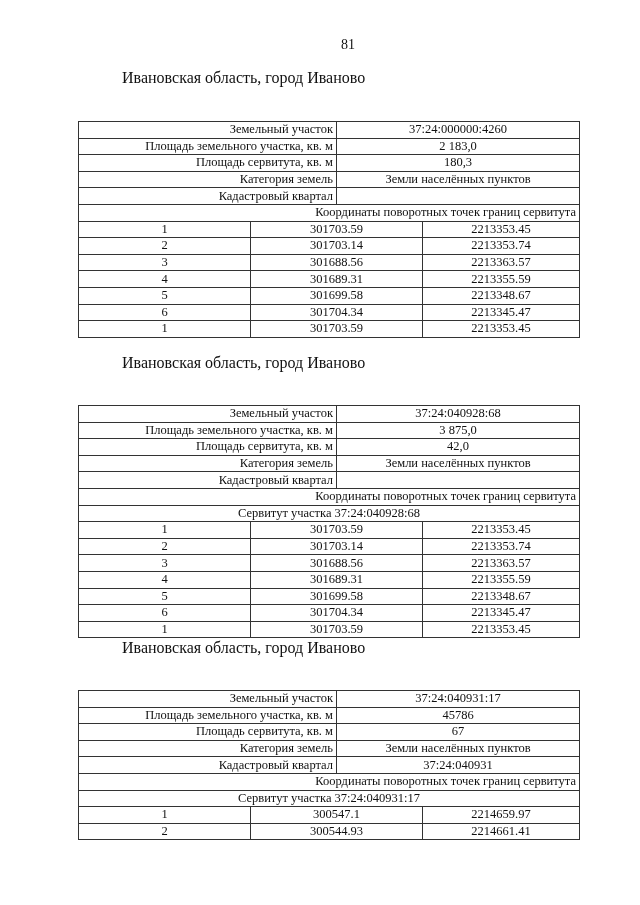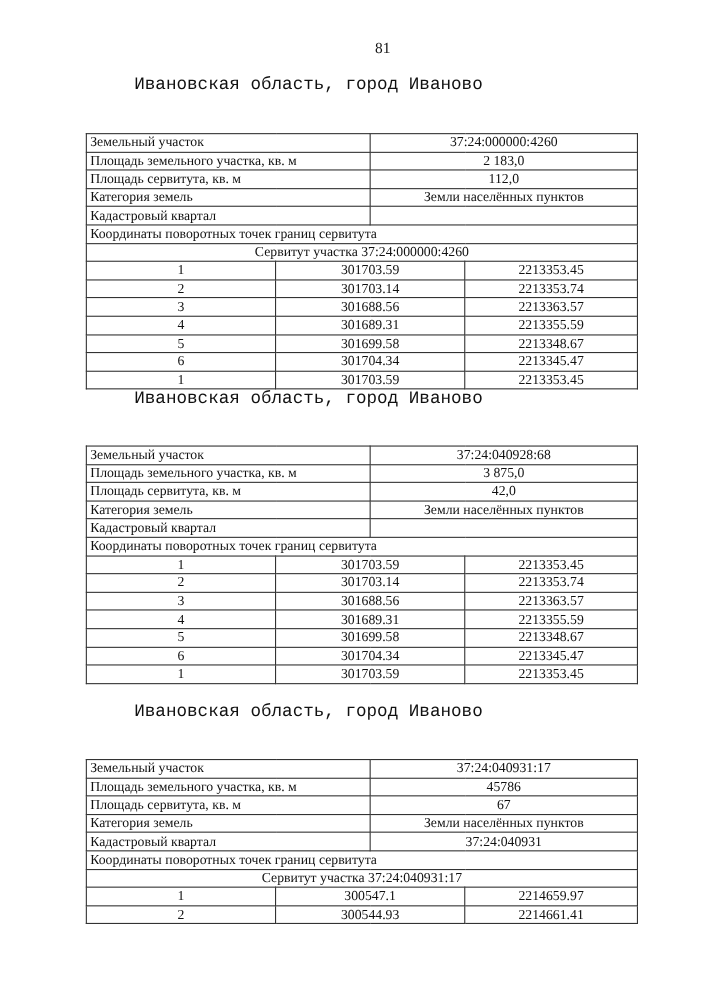--- a/index.html
+++ b/index.html
@@ -5,34 +5,34 @@
   html, body { margin: 0; padding: 0; background: #ffffff; }
   body {
     width: 640px; height: 905px; position: relative; overflow: hidden;
     font-family: "Liberation Serif", "DejaVu Serif", serif; color: #111;
   }
   .page-num {
     position: absolute; top: 37px; left: 0; width: 696px; text-align: center;
     font-size: 14px;
   }
   .heading {
-    position: absolute; left: 122px; font-size: 16px; line-height: 19.5px; font-family: Liberation Mono, monospace;
+    position: absolute; left: 122px; font-size: 16px; line-height: 19.5px;
   }
   .heading div { white-space: nowrap; }
   table.cad {
     position: absolute; left: 78px; width: 501px;
     border-collapse: collapse; table-layout: fixed;
     font-size: 12.5px;
   }
   table.cad td {
     border: 1px solid #333; padding: 0 3px; height: 15.6px; line-height: 15px;
     white-space: nowrap; overflow: hidden;
   }
   table.cad td.c { text-align: center; }
-  table.cad td.l { text-align: left; font-family: Liberation Serif, serif; }
+  table.cad td.l { text-align: right; font-family: Liberation Serif, serif; }
 </style>
 </head>
 <body>
 
 <div class="page-num">81</div>
 
 <div class="heading" style="top:68px;">
   <div>Ивановская область, город Иваново</div>
 </div>
 <table class="cad" style="top:121px;">
@@ -46,35 +46,32 @@
       <tr>
     <td class="l" colspan="2">Земельный участок</td>
     <td class="c" colspan="2">37:24:000000:4260</td>
   </tr>
   <tr>
     <td class="l" colspan="2">Площадь земельного участка, кв. м</td>
     <td class="c" colspan="2">2 183,0</td>
   </tr>
   <tr>
     <td class="l" colspan="2">Площадь сервитута, кв. м</td>
-    <td class="c" colspan="2">112,0</td>
+    <td class="c" colspan="2">180,3</td>
   </tr>
   <tr>
     <td class="l" colspan="2">Категория земель</td>
     <td class="c" colspan="2">Земли населённых пунктов</td>
   </tr>
   <tr>
     <td class="l" colspan="2">Кадастровый квартал</td>
     <td class="c" colspan="2"></td>
   </tr>
   <tr>
     <td class="l" colspan="4">Координаты поворотных точек границ сервитута</td>
-  </tr>
-  <tr>
-    <td class="c" colspan="4">Сервитут участка 37:24:000000:4260</td>
   </tr>
   <tr>
     <td class="c">1</td>
     <td class="c" colspan="2">301703.59</td>
     <td class="c">2213353.45</td>
   </tr>
   <tr>
     <td class="c">2</td>
     <td class="c" colspan="2">301703.14</td>
     <td class="c">2213353.74</td>
@@ -135,20 +132,23 @@
     <td class="c" colspan="2">Земли населённых пунктов</td>
   </tr>
   <tr>
     <td class="l" colspan="2">Кадастровый квартал</td>
     <td class="c" colspan="2"></td>
   </tr>
   <tr>
     <td class="l" colspan="4">Координаты поворотных точек границ сервитута</td>
   </tr>
   <tr>
+    <td class="c" colspan="4">Сервитут участка 37:24:040928:68</td>
+  </tr>
+  <tr>
     <td class="c">1</td>
     <td class="c" colspan="2">301703.59</td>
     <td class="c">2213353.45</td>
   </tr>
   <tr>
     <td class="c">2</td>
     <td class="c" colspan="2">301703.14</td>
     <td class="c">2213353.74</td>
   </tr>
   <tr>

